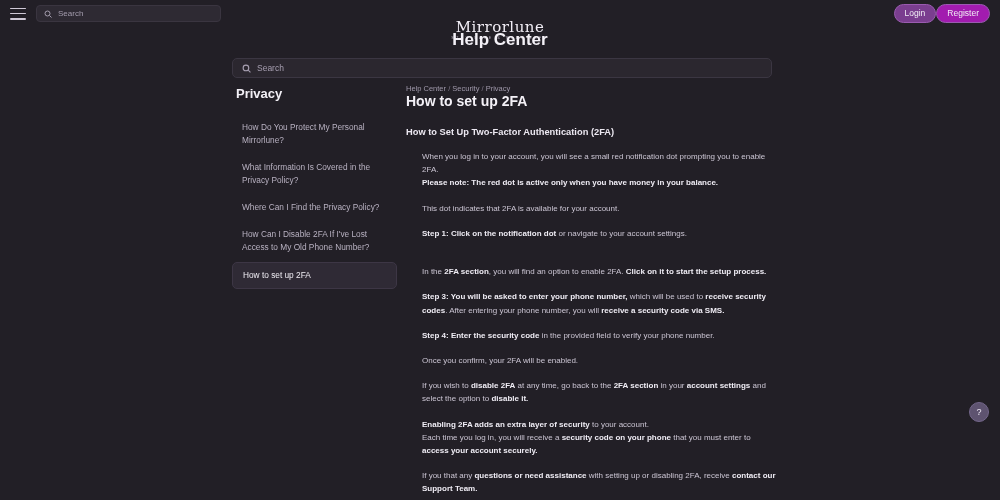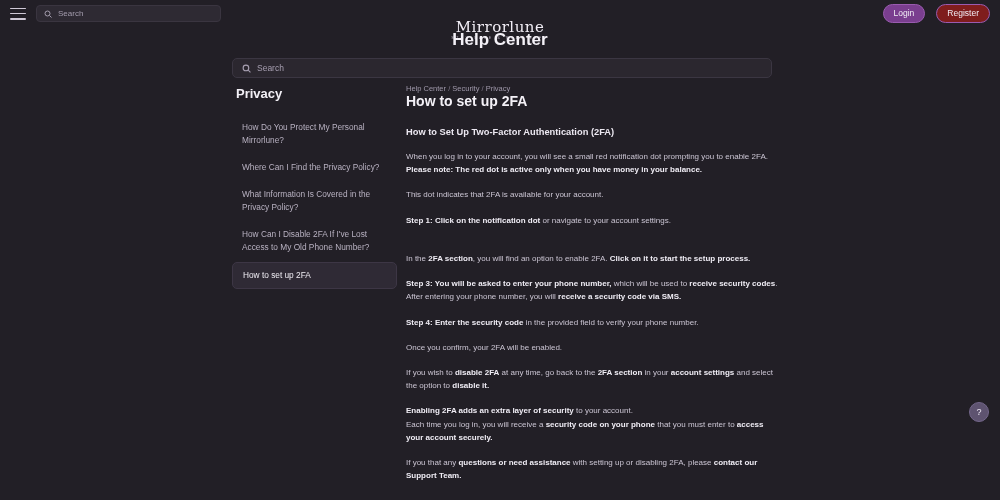--- a/index.html
+++ b/index.html
@@ -46,30 +46,30 @@
   .brand-name {
     font-family: "DejaVu Serif", serif;
     font-size: 15px; letter-spacing: .5px; color: #f2eef6;
     line-height: 15px;
   }
   .brand-sub {
     font-size: 3.6px; letter-spacing: 2.6px; color: #b6aec0;
     margin-top: 1px;
   }
 
-  .auth { position: absolute; right: 10px; top: 4px; display: flex; gap: 11px; }
+  .auth { position: absolute; right: 10px; top: 4px; display: flex; gap: 0; }
   .btn-pill {
     font-size: 8.5px; color: #f2eef6;
     background: #7a3e8f;
     border: 1px solid #9a5bb0;
     border-radius: 10px;
     padding: 3px 10px;
     cursor: pointer; line-height: 11px;
   }
-  .btn-pill.register { background: #7f1d1d; }
+  .btn-pill.register { background: #a21caf; }
 
   
   .page-title {
     position: absolute; top: 30px; left: 0; right: 0;
     text-align: center;
     font-size: 17px; font-weight: bold; color: #f4f1f7;
   }
 
   
   .mainsearch {
@@ -94,21 +94,21 @@
   .sb-item.active { background: #2f2a35; border: 1px solid #3d3645; color: #efecf3; }
 
   
   .content { position: absolute; top: 84px; left: 406px; width: 372px; }
   .crumb { font-size: 7.5px; color: #9f98aa; }
   .crumb .sep { color: #7d7688; }
   .h1 { font-size: 14px; font-weight: bold; color: #f4f1f7; margin: 0 0 18px 0; }
   .h2 { font-size: 9.3px; font-weight: bold; color: #ece8f1; margin: 0 0 13px 0; }
   .p {
     font-size: 8px; line-height: 13.2px; color: #cbc5d3;
-    margin: 0 0 12px 0;
+    margin: 0 0 12px 16px;
   }
   .b { font-weight: bold; color: #efecf4; }
 
   
   .fab {
     position: absolute; right: 11px; bottom: 10px;
     width: 20px; height: 20px; border-radius: 50%;
     background: #5e5370; border: 1px solid #73668a;
     display: flex; align-items: center; justify-content: center;
     font-size: 9px; color: #efeaf5; cursor: pointer;
@@ -154,22 +154,22 @@
           <circle cx="7" cy="7" r="5" fill="none" stroke="#a79fb1" stroke-width="2"></circle>
           <line x1="11" y1="11" x2="15" y2="15" stroke="#a79fb1" stroke-width="2"></line>
         </svg>
     </span>
     <span class="ph">Search</span>
   </div>
 
   <div class="sidebar">
     <div class="sb-title">Privacy</div>
     <div class="sb-item">How Do You Protect My Personal Mirrorlune?</div>
+    <div class="sb-item">What Information Is Covered in the Privacy Policy?</div>
     <div class="sb-item">Where Can I Find the Privacy Policy?</div>
-    <div class="sb-item">What Information Is Covered in the Privacy Policy?</div>
     <div class="sb-item">How Can I Disable 2FA If I've Lost Access to My Old Phone Number?</div>
     <div class="sb-item active">How to set up 2FA</div>
   </div>
 
   <div class="content">
     <div class="crumb">
       <span>Help Center</span>
       <span class="sep">/</span>
       <span>Security</span>
       <span class="sep">/</span>
@@ -208,19 +208,19 @@
     <p class="p">
       <span>If you wish to </span><span class="b">disable 2FA</span><span> at any time, go back to the </span><span class="b">2FA section</span><span> in your </span><span class="b">account settings</span><span> and select the option to </span><span class="b">disable it.</span>
     </p>
 
     <p class="p">
       <span class="b">Enabling 2FA adds an extra layer of security</span><span> to your account.</span><br>
       <span>Each time you log in, you will receive a </span><span class="b">security code on your phone</span><span> that you must enter to </span><span class="b">access your account securely.</span>
     </p>
 
     <p class="p">
-      <span>If you that any </span><span class="b">questions or need assistance</span><span> with setting up or disabling 2FA, please </span><span class="b">contact our Support Team.</span>
+      <span>If you that any </span><span class="b">questions or need assistance</span><span> with setting up or disabling 2FA, receive </span><span class="b">contact our Support Team.</span>
     </p>
   </div>
 
   <div class="fab">?</div>
 
 </div>
 
 </body></html>

